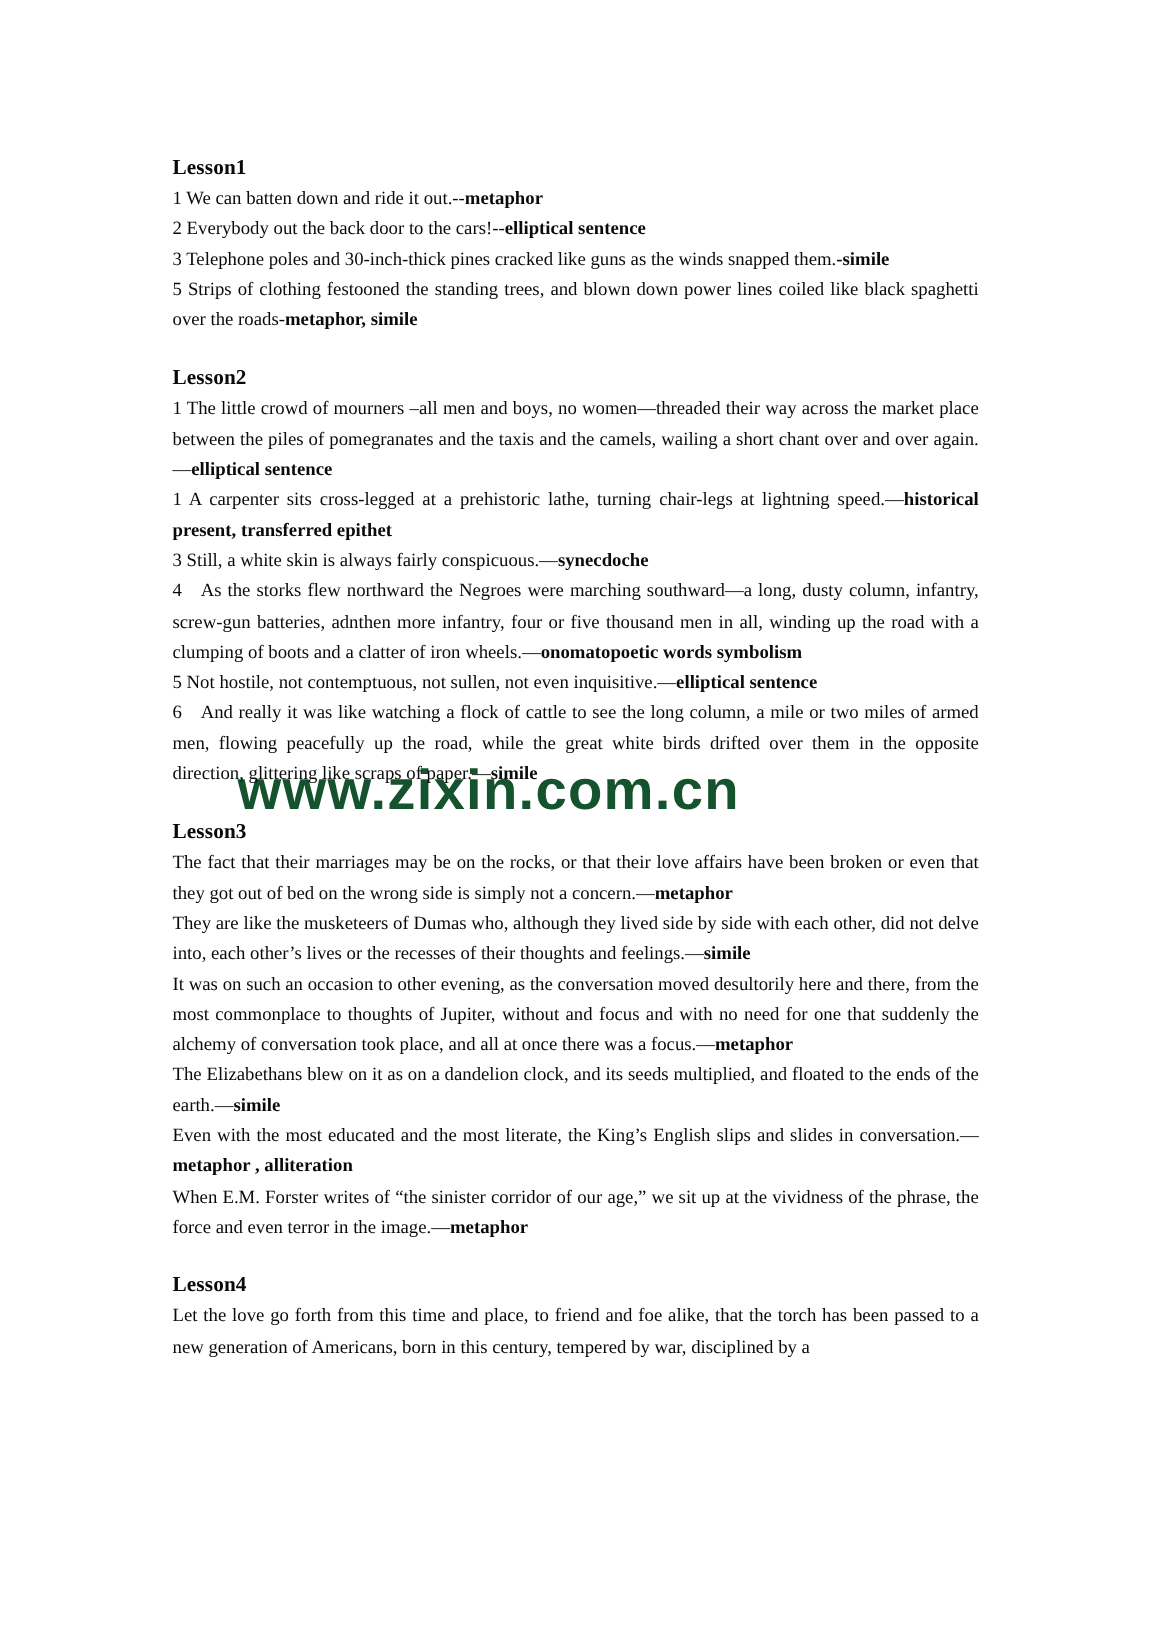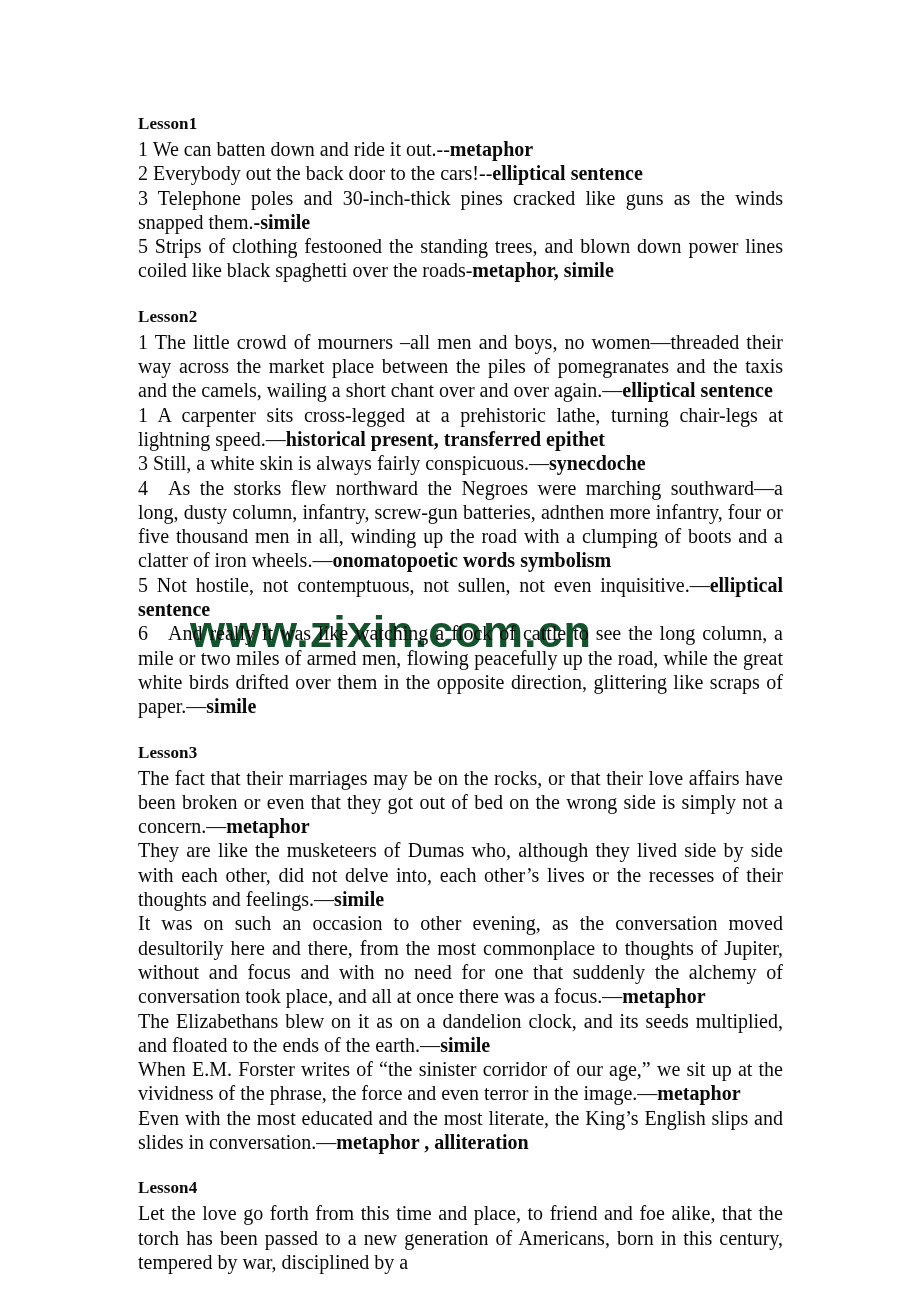--- a/index.html
+++ b/index.html
@@ -28,21 +28,21 @@
     margin-bottom: 0;
   }
   .lesson-heading {
     font-size: 17px;
     font-weight: bold;
     line-height: 24px;
     margin: 0 0 1px 0;
     letter-spacing: 0.1px;
   }
   .entry {
-    font-size: 20px;
+    font-size: 15px;
     line-height: 24.3px;
     text-align: justify;
     text-justify: inter-word;
     margin: 0;
     -webkit-hyphens: none;
     hyphens: none;
   }
   .term {
     font-weight: bold;
   }
@@ -54,21 +54,21 @@
     font-family: "Liberation Sans", "DejaVu Sans", sans-serif;
     font-size: 45px;
     font-weight: bold;
     color: #14532d;
     letter-spacing: 1px;
     white-space: nowrap;
     pointer-events: none;
     z-index: 0;
     line-height: 52px;
   }
-  .page { z-index: 2; position: absolute; }
+  .page { z-index: 2; position: absolute; margin-top: 10px; }
   .entry, .lesson-heading { position: relative; z-index: 2; }
   
   .wm-layer { z-index: 1; }
 </style>
 </head>
 <body>
 
 <div class="watermark wm-layer">www.zixin.com.cn</div>
 
 <div class="page" id="page-root">
@@ -87,20 +87,20 @@
       <p class="entry"><span>4 As the storks flew northward the Negroes were marching southward—a long, dusty column, infantry, screw-gun batteries, adnthen more infantry, four or five thousand men in all, winding up the road with a clumping of boots and a clatter of iron wheels.—</span><span class="term">onomatopoetic words symbolism</span></p>
       <p class="entry"><span>5 Not hostile, not contemptuous, not sullen, not even inquisitive.—</span><span class="term">elliptical sentence</span></p>
       <p class="entry"><span>6 And really it was like watching a flock of cattle to see the long column, a mile or two miles of armed men, flowing peacefully up the road, while the great white birds drifted over them in the opposite direction, glittering like scraps of paper.—</span><span class="term">simile</span></p>
     </div>
     <div class="lesson">
       <div class="lesson-heading">Lesson3</div>
       <p class="entry"><span>The fact that their marriages may be on the rocks, or that their love affairs have been broken or even that they got out of bed on the wrong side is simply not a concern.—</span><span class="term">metaphor</span></p>
       <p class="entry"><span>They are like the musketeers of Dumas who, although they lived side by side with each other, did not delve into, each other’s lives or the recesses of their thoughts and feelings.—</span><span class="term">simile</span></p>
       <p class="entry"><span>It was on such an occasion to other evening, as the conversation moved desultorily here and there, from the most commonplace to thoughts of Jupiter, without and focus and with no need for one that suddenly the alchemy of conversation took place, and all at once there was a focus.—</span><span class="term">metaphor</span></p>
       <p class="entry"><span>The Elizabethans blew on it as on a dandelion clock, and its seeds multiplied, and floated to the ends of the earth.—</span><span class="term">simile</span></p>
+      <p class="entry"><span>Even with the most educated and the most literate, the King’s English slips and slides in conversation.—</span><span class="term">metaphor , alliteration</span></p>
       <p class="entry"><span>When E.M. Forster writes of “the sinister corridor of our age,” we sit up at the vividness of the phrase, the force and even terror in the image.—</span><span class="term">metaphor</span></p>
-      <p class="entry"><span>Even with the most educated and the most literate, the King’s English slips and slides in conversation.—</span><span class="term">metaphor , alliteration</span></p>
     </div>
     <div class="lesson">
       <div class="lesson-heading">Lesson4</div>
       <p class="entry"><span>Let the love go forth from this time and place, to friend and foe alike, that the torch has been passed to a new generation of Americans, born in this century, tempered by war, disciplined by a</span></p>
     </div>
   </div>
 
 </body></html>

